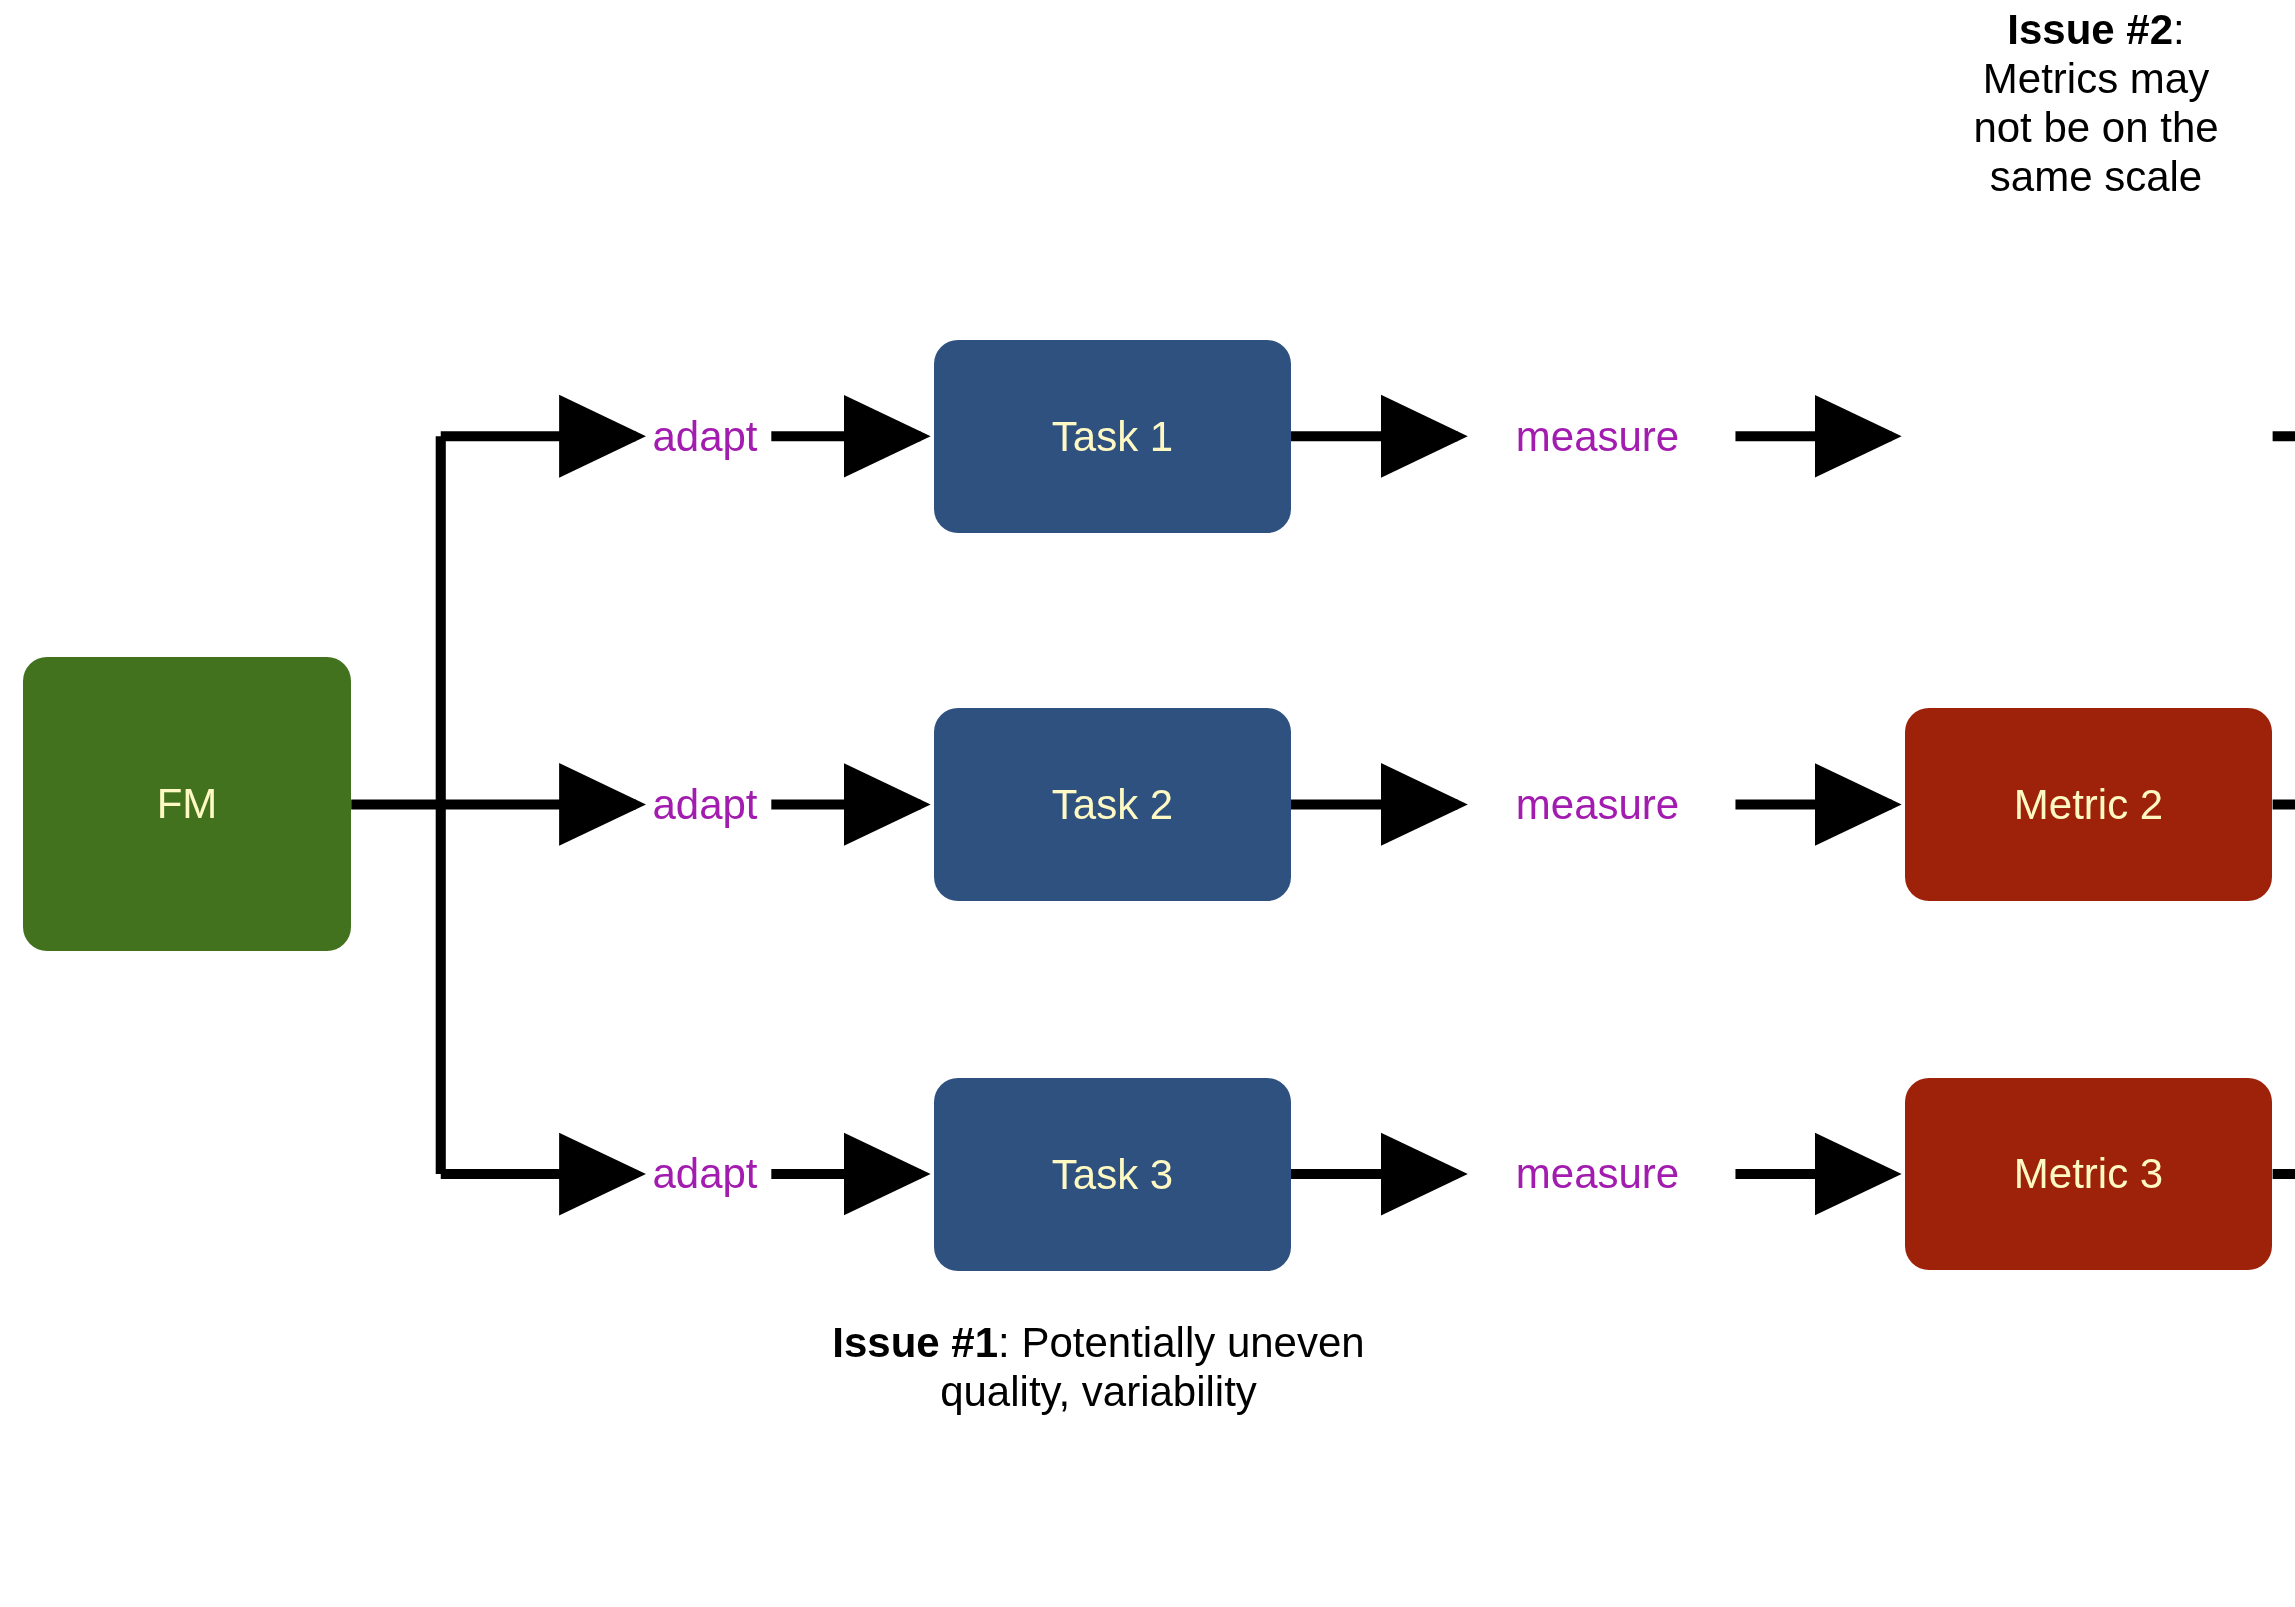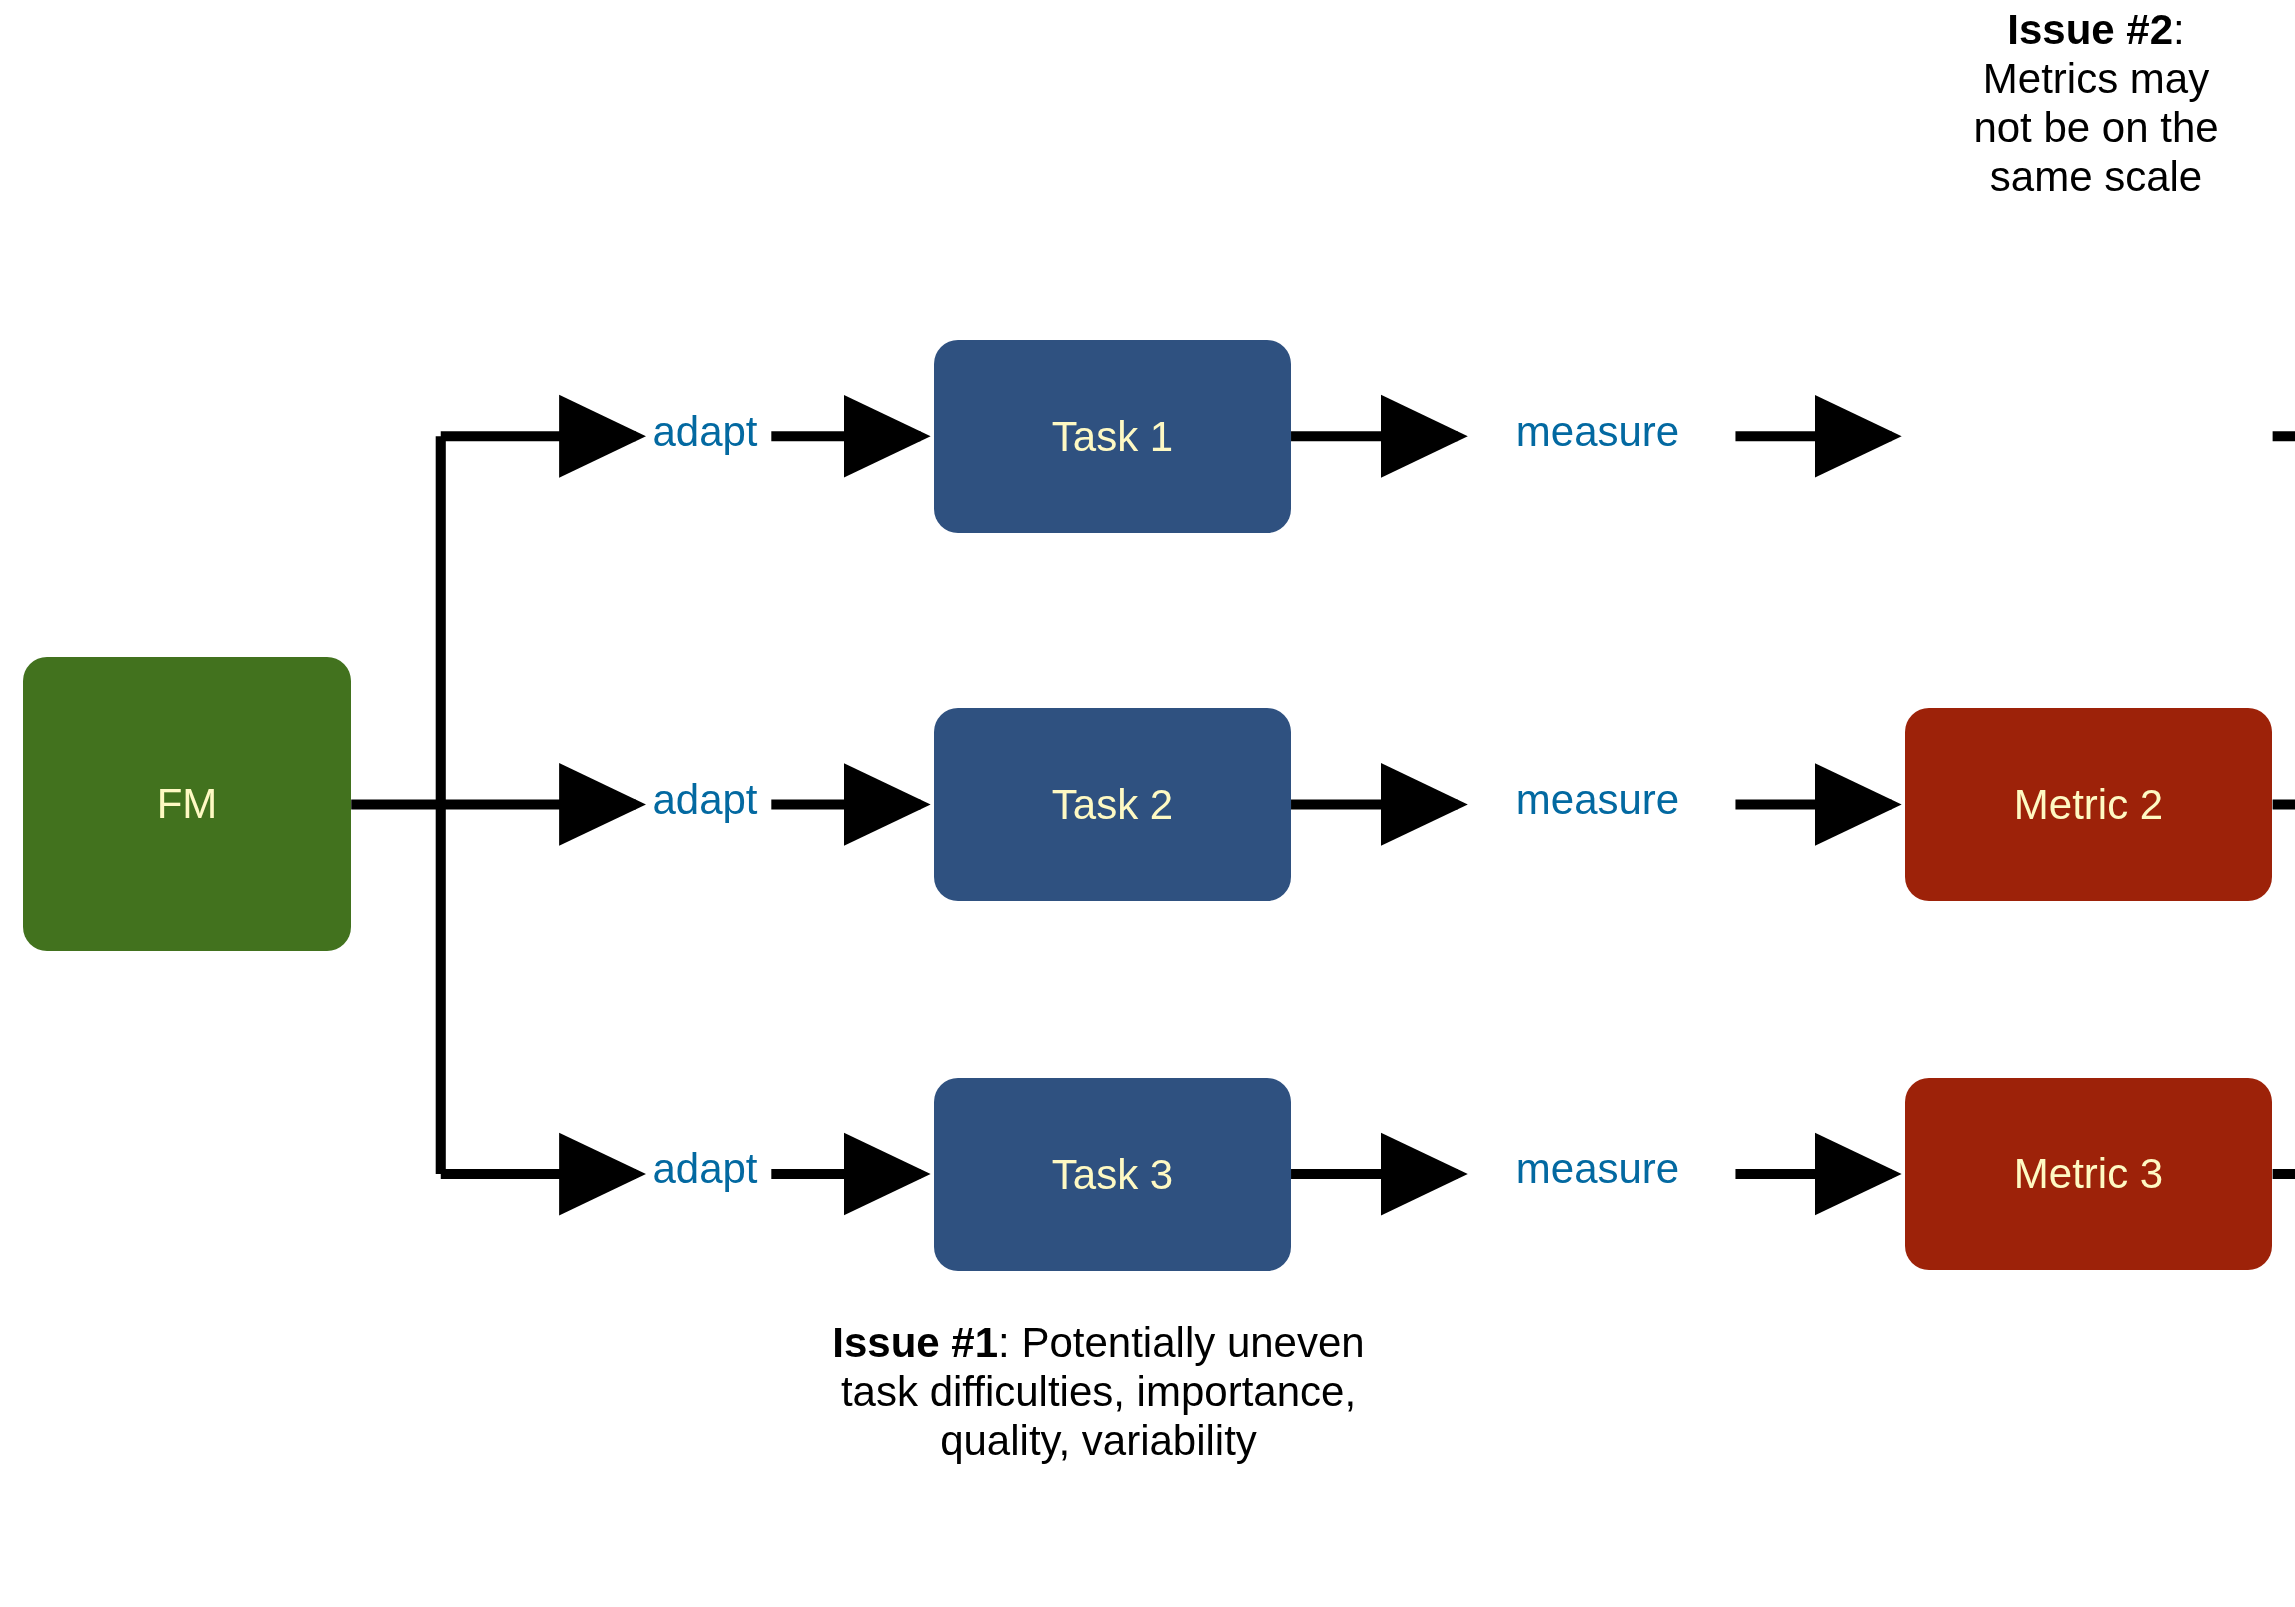--- a/index.html
+++ b/index.html
@@ -5,22 +5,22 @@
   html,body{margin:0;padding:0;background:#fff;}
   body{font-family:"Liberation Sans",sans-serif;}
   #stage{position:relative;width:3397px;height:1608px;background:#fff;overflow:hidden;}
   svg#wires{position:absolute;left:0;top:0;width:3397px;height:1608px;}
 
   .node{position:absolute;display:flex;align-items:center;justify-content:center;
         text-align:center;color:#fef9c3;border-radius:24px;line-height:1.12;
         font-size:42px;font-weight:400;}
   .node span{display:block;padding:0 8.3px;}
 
-  .edgelabel{position:absolute;display:flex;justify-content:center;
-             color:#0369a1;font-size:42px;white-space:nowrap;}
+  .edgelabel{position:absolute;display:flex;align-items:center;justify-content:center;
+             color:#a21caf;font-size:42px;white-space:nowrap;}
 
   .note{position:absolute;color:#000;font-size:42px;line-height:1.17;text-align:center;}
   .note b{font-weight:bold;}
 </style>
 </head>
 <body>
 
 <div id="stage">
 
   <svg id="wires" viewBox="0 0 7399 3502" xmlns="http://www.w3.org/2000/svg">
@@ -97,21 +97,20 @@
     <span>measure</span>
   </div>
   <div class="edgelabel" style="left:1458px;top:1145px;width:279px;height:57px;">
     <span>measure</span>
   </div>
 
   <div class="note" style="left:658px;top:1318px;width:881px;">
     <div>
       <b>Issue #1</b><span>: </span><span>Potentially uneven</span>
     </div>
-    <div>task difficulties, importance,</div>
     <div>quality, variability</div>
   </div>
 
   <div class="note" style="left:1878px;top:4.6px;width:436px;">
     <div>
       <b>Issue #2</b><span>:</span>
     </div>
     <div>Metrics may</div>
     <div>not be on the</div>
     <div>same scale</div>

